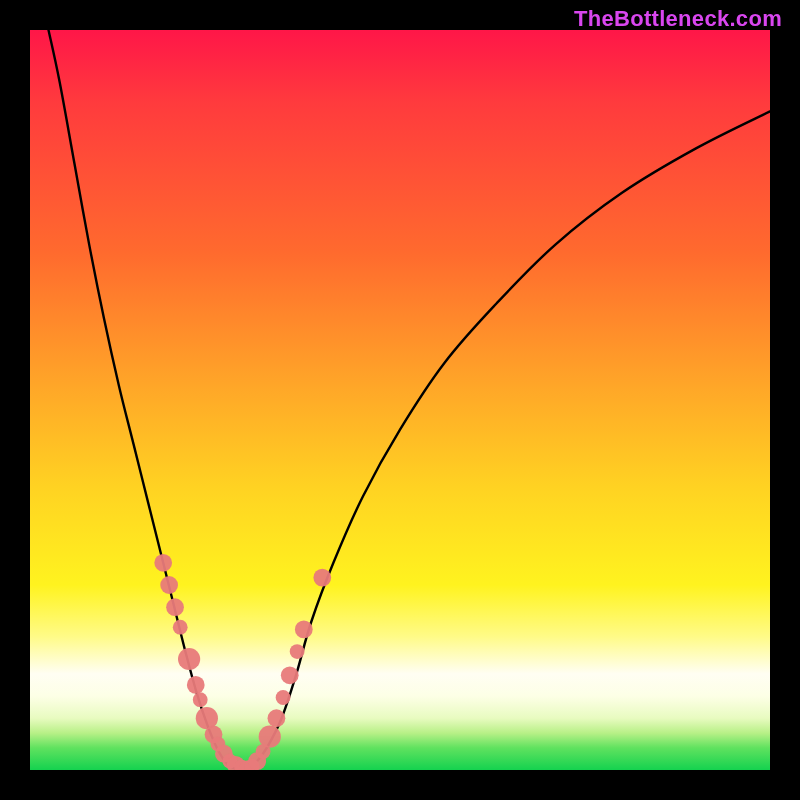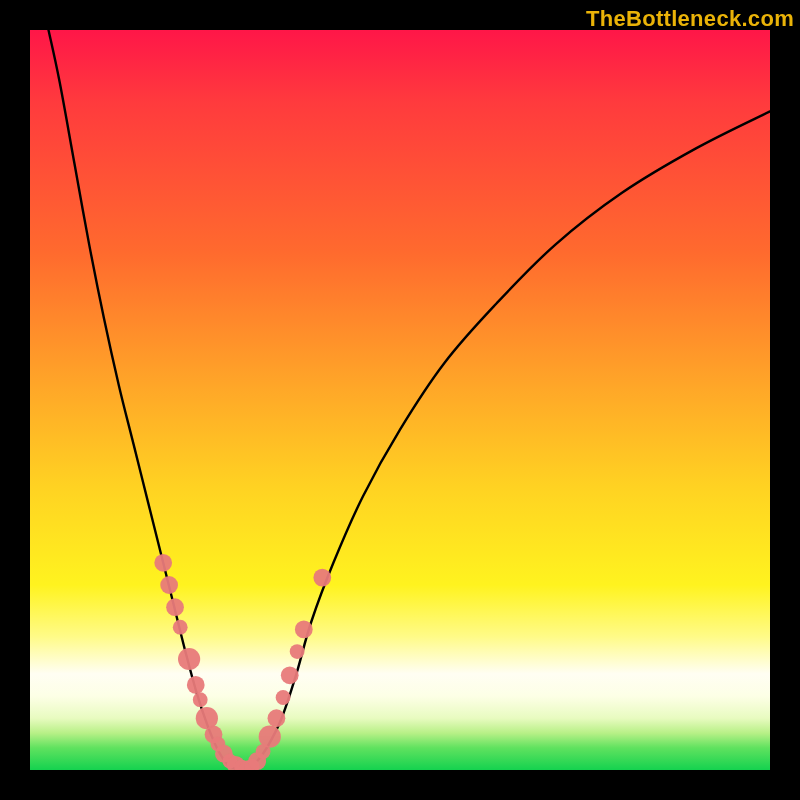--- a/index.html
+++ b/index.html
@@ -13,22 +13,22 @@
   }
   .frame {
     position: relative;
     width: 800px;
     height: 800px;
     background: #000;
   }
   .watermark {
     position: absolute;
     top: 6px;
-    right: 6px;
-    color: #eab308;
+    right: 18px;
+    color: #d946ef;
     font-size: 22px;
     font-weight: 600;
     letter-spacing: 0.3px;
     z-index: 20;
     user-select: none;
   }
   .plot-area {
     position: absolute;
     left: 30px;
     top: 30px;

